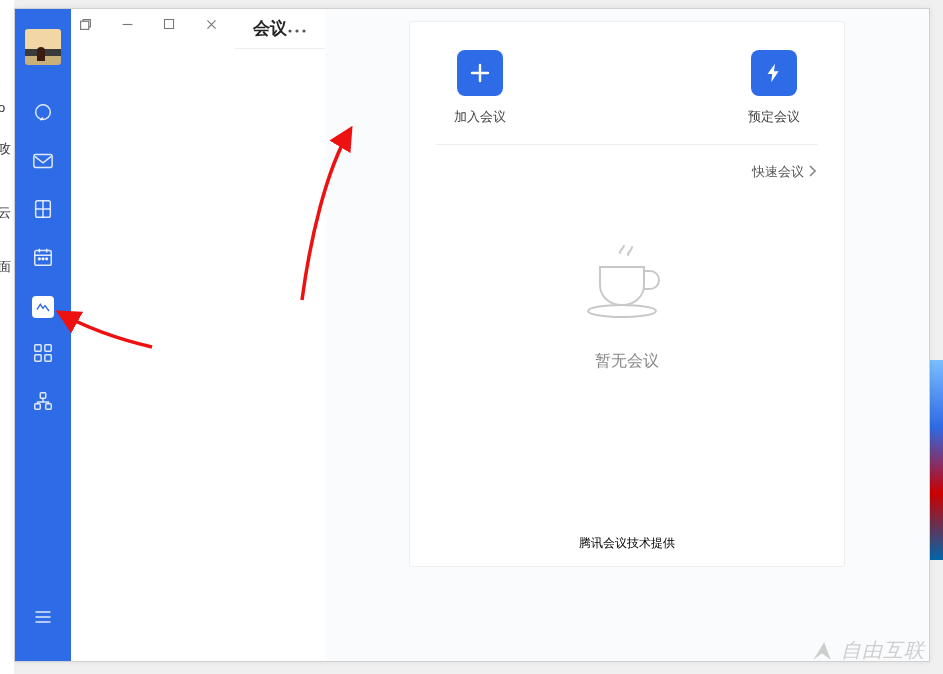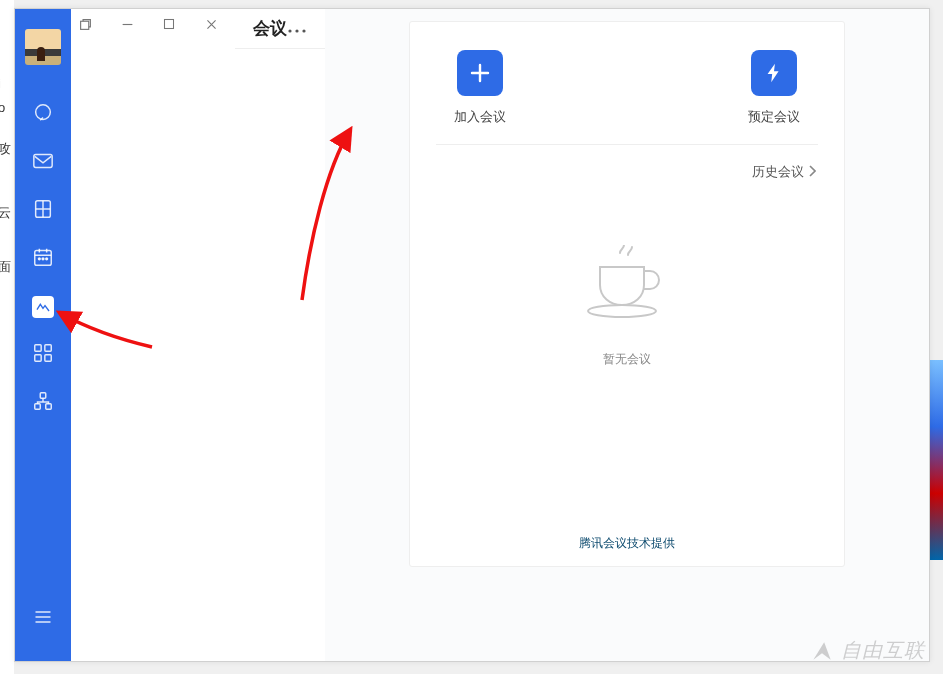--- a/index.html
+++ b/index.html
@@ -168,25 +168,25 @@
   .empty {
     flex:1;
     display:flex;
     flex-direction:column;
     align-items:center;
     justify-content:flex-start;
     padding-top: 24px;
     color:#aaa;
   }
   .cup { margin-bottom: 22px; }
-  .empty-text { font-size: 12px; color:#888; }
+  .empty-text { font-size: 16px; color:#888; }
   .footer-text {
     text-align:center;
     font-size:12px;
-    color:#0c4a6e;
+    color:#000000;
     padding-top: 10px;
   }
   
   .arrow {
     position:absolute;
     pointer-events:none;
   }
   .arrow svg { overflow:visible; }
 
   
@@ -378,21 +378,21 @@
             </div>
             <div class="action-label">预定会议</div>
           </div>
 
 
 
         </div>
         <div class="divider"></div>
 
         <div class="history-link">
-          <span>历史会议</span>
+          <span>快速会议</span>
           <span>
             <svg width="8" height="12" viewBox="0 0 8 12" fill="none" stroke="#888" stroke-width="1.6">
                 <path d="M2 1l5 5-5 5"></path>
               </svg>
           </span>
         </div>
 
         <div class="empty">
           <div class="cup">
             <svg width="90" height="80" viewBox="0 0 90 80" fill="none" stroke="#c8c8c8" stroke-width="2">

